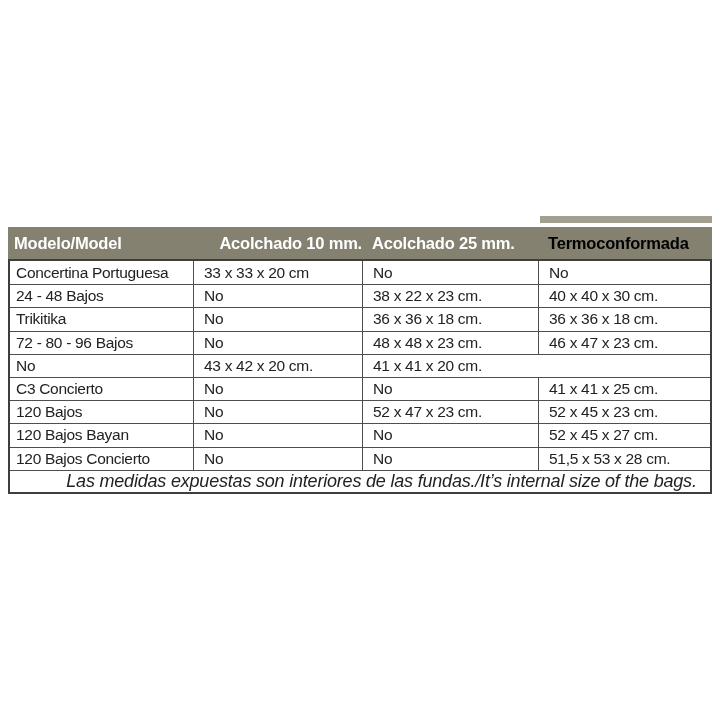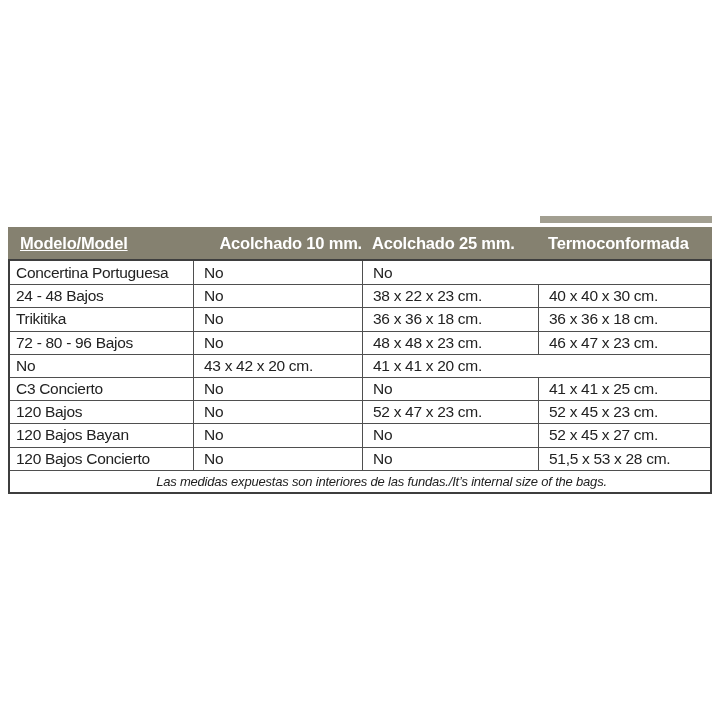--- a/index.html
+++ b/index.html
@@ -33,21 +33,21 @@
   }
   .th {
     color: #ffffff;
     font-size: 16.5px;
     font-weight: 700;
     letter-spacing: -0.2px;
     white-space: nowrap;
     padding-left: 10px;
     overflow: hidden;
   }
-  .th:first-child { padding-left: 12px; text-decoration: underline; }
+  .th:first-child { padding-left: 6px; }
 
   .tbody {
     border: 2px solid #737373;
     background: #ffffff;
   }
   .tr {
     display: grid;
     grid-template-columns: 183px 169px 176px 172px;
     height: 23.2px;
   }
@@ -65,47 +65,48 @@
   .td:first-child { padding-left: 6px; }
   .td + .td { border-left: 1.5px solid #4f4f4f; }
 
   .tfoot {
     border-top: 1.5px solid #4f4f4f;
     height: 22px;
     display: flex;
     align-items: center;
     justify-content: center;
     font-style: italic;
-    font-size: 13px;
+    font-size: 18px;
     color: #222222;
     letter-spacing: -0.2px;
     white-space: nowrap;
     padding-left: 43px;
   }
 </style>
 </head>
 <body>
 
 <div class="canvas" style="background: rgb(255, 255, 255);">
 
   <div class="top-strip" style="background: rgb(162, 159, 145);"></div>
 
   <div class="spec-table">
 
     <div class="thead" style="background: rgb(133, 129, 112);">
       <div class="th" style="color: rgb(255, 255, 255);">Modelo/Model</div>
       <div class="th" style="color: rgb(255, 255, 255); text-align: right;">Acolchado 10 mm.</div>
       <div class="th" style="color: rgb(255, 255, 255);">Acolchado 25 mm.</div>
-      <div class="th" style="color: #ffffff;">Termoconformada</div>
+      <div class="th" style="color: #000000;">Termoconformada</div>
     </div>
 
     <div class="tbody" id="tbody" style="border-color: rgb(62, 62, 62);">
 
   <div class="tr">
     <div class="td">Concertina Portuguesa</div>
+    <div class="td">33 x 33 x 20 cm</div>
     <div class="td">No</div>
     <div class="td">No</div>
   </div>
 
   <div class="tr">
     <div class="td">24 - 48 Bajos</div>
     <div class="td">No</div>
     <div class="td">38 x 22 x 23 cm.</div>
     <div class="td">40 x 40 x 30 cm.</div>
   </div>

